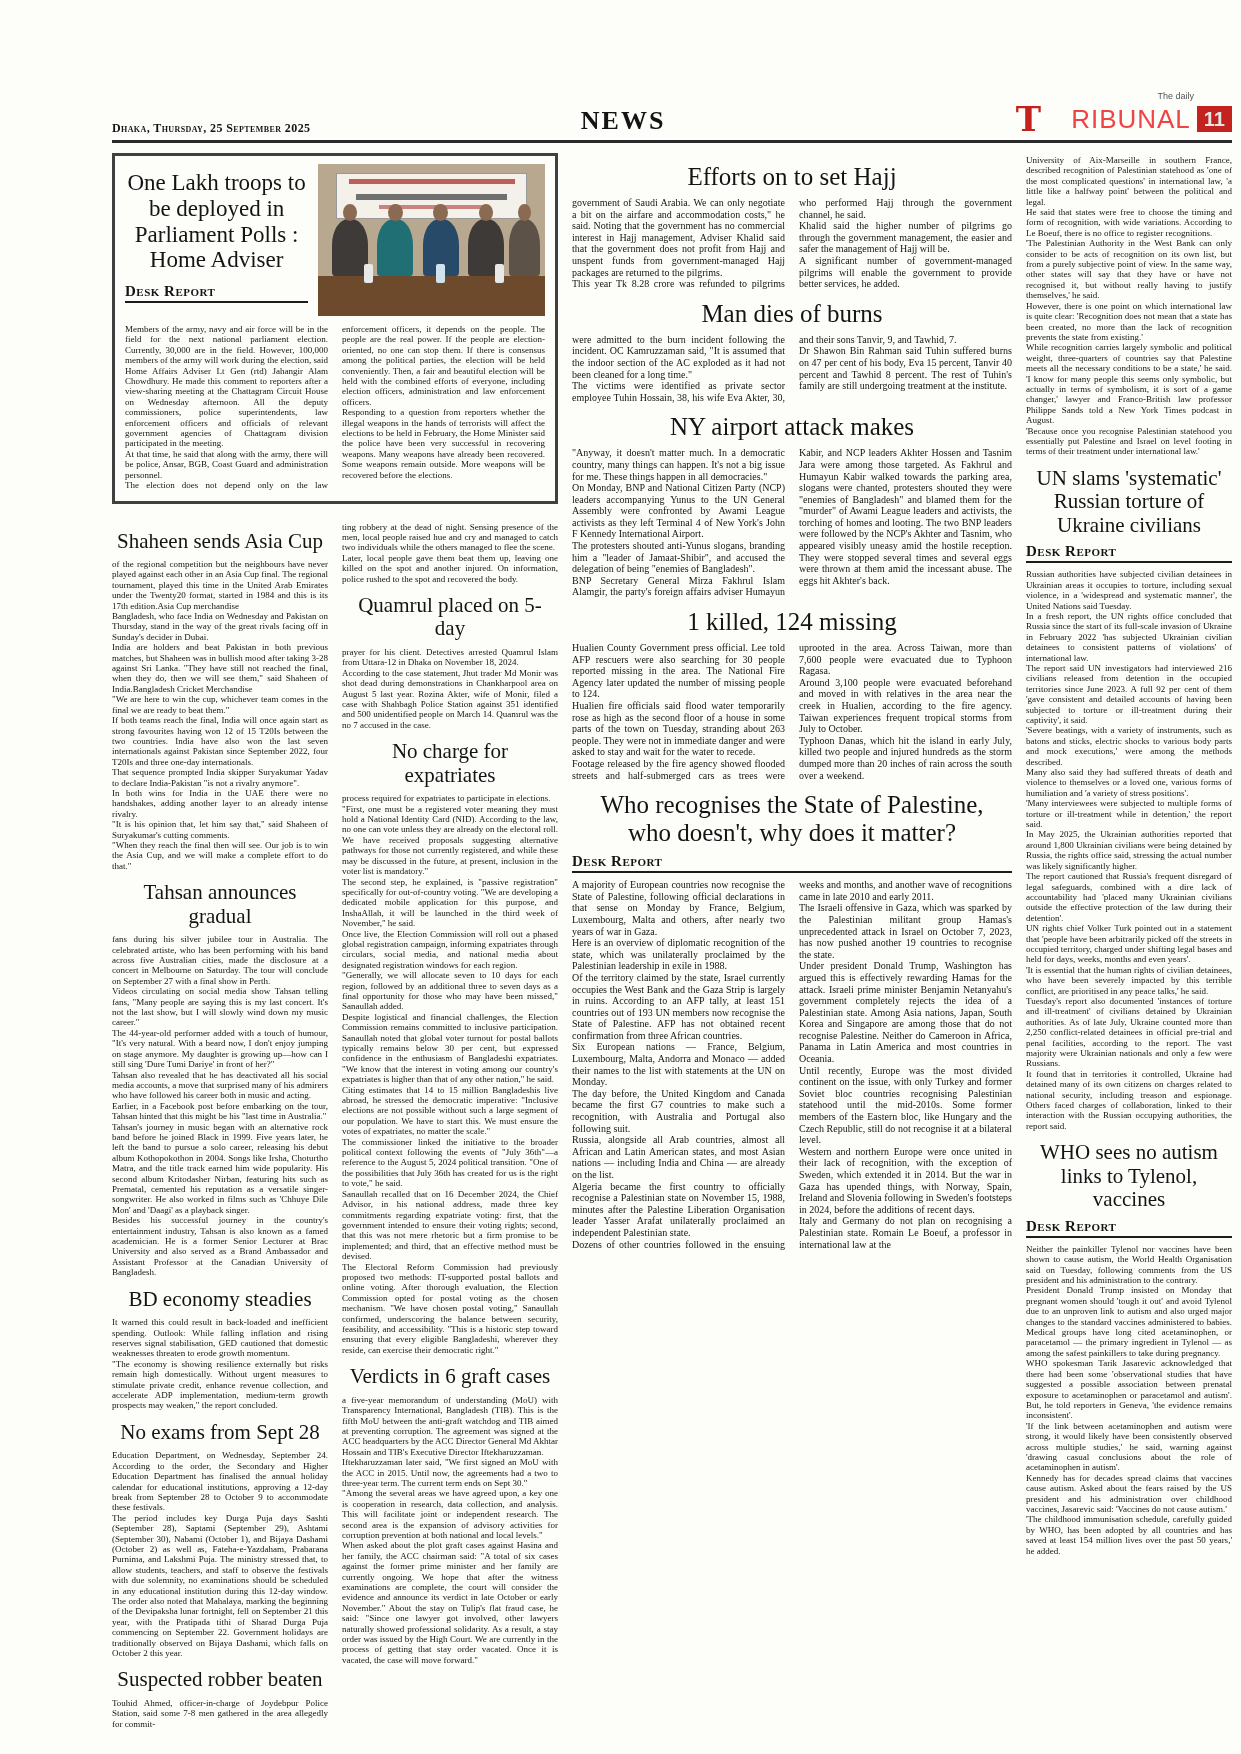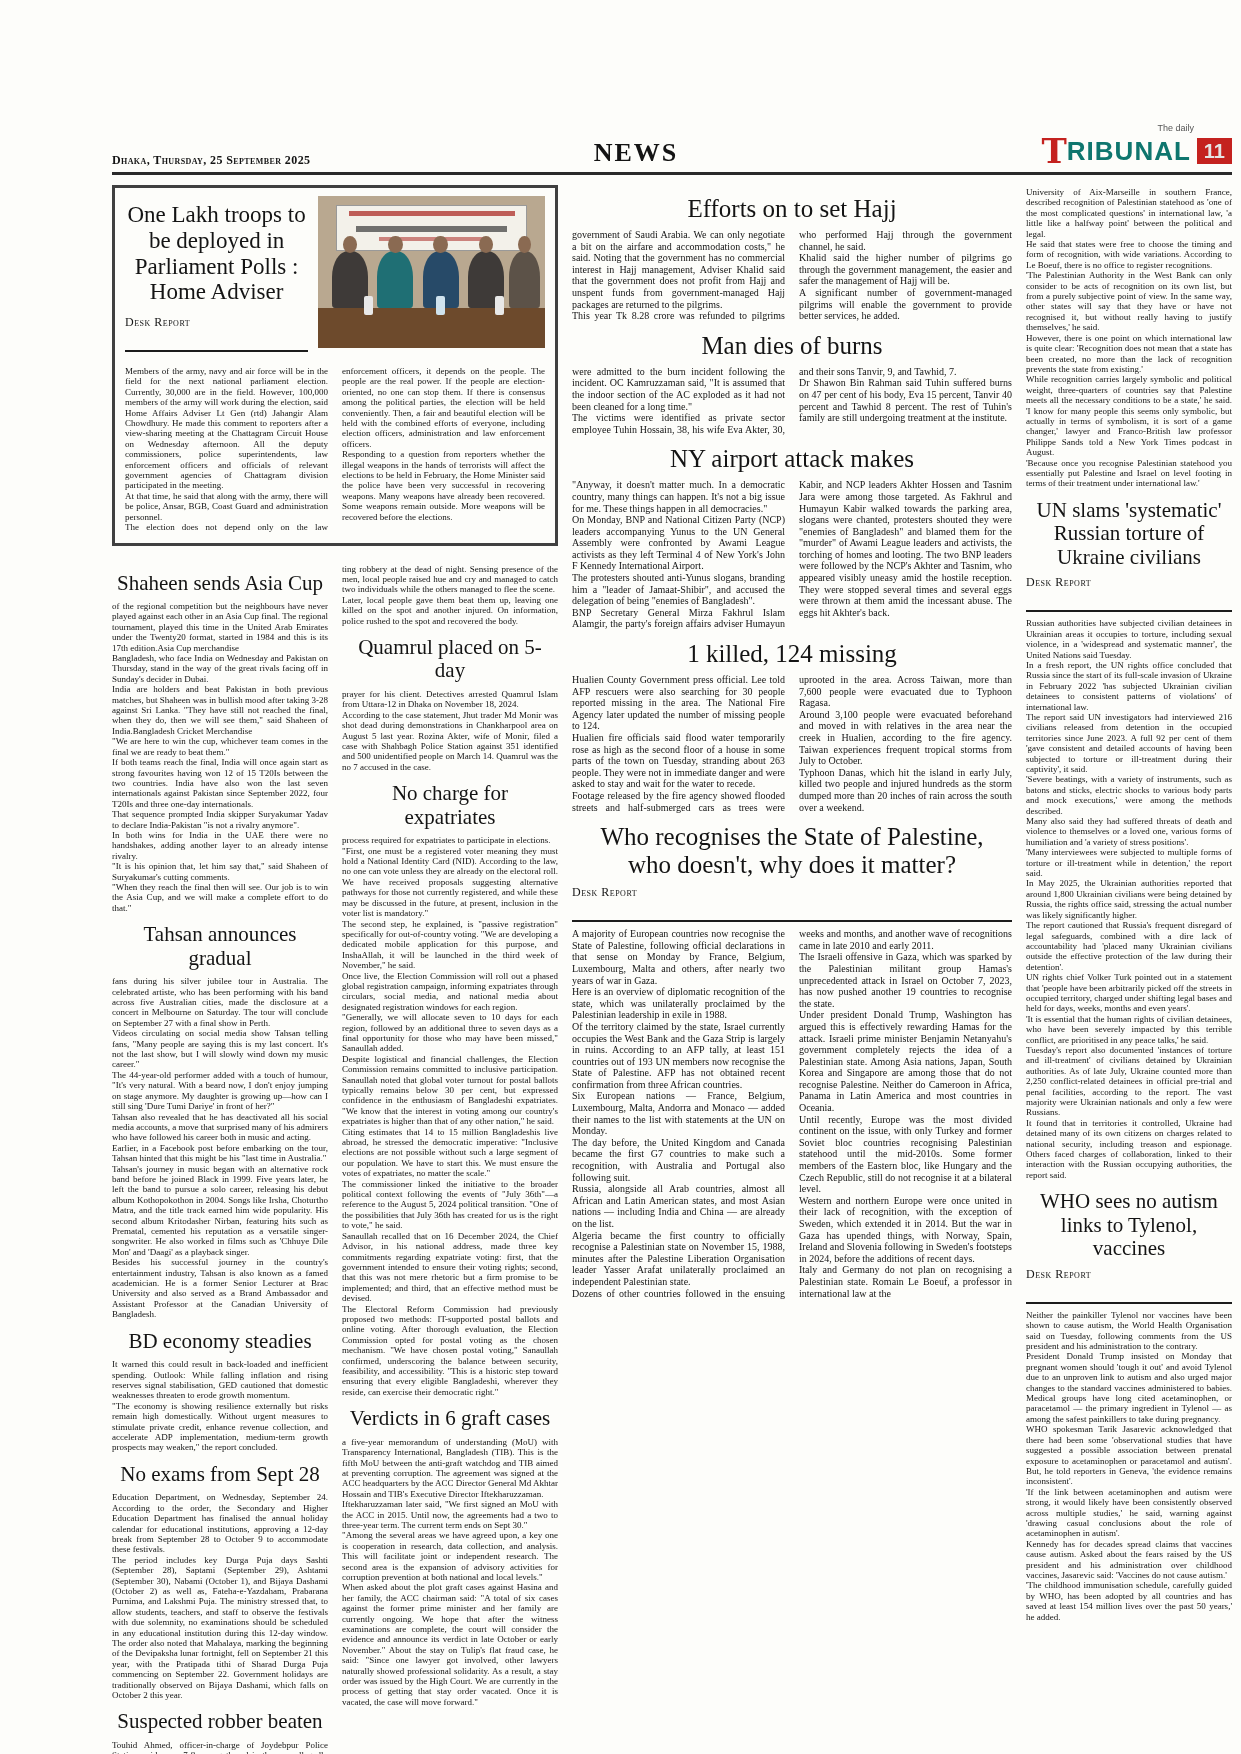--- a/index.html
+++ b/index.html
@@ -11,42 +11,42 @@
   }
   .inner { position:absolute; left:112px; top:92px; width:1120px; }
 
   
   .hdr { display:flex; align-items:flex-end; justify-content:space-between;
          border-bottom:3px solid #2a2a2a; padding-bottom:4px; }
   .hdr-date { font-variant:small-caps; font-weight:bold; font-size:12px; letter-spacing:.4px; }
   .hdr-news { font-size:26px; font-weight:bold; letter-spacing:2px; transform:translateX(-40px); }
   .masthead { text-align:right; line-height:1; }
   .masthead .daily { font-family:"Liberation Sans", sans-serif; font-size:9px; color:#555;
-                     text-align:right; margin-right:38px; margin-bottom:1px;margin-top:32px; }
+                     text-align:right; margin-right:38px; margin-bottom:1px; }
   .masthead .row { display:flex; align-items:center; }
   .masthead .T { color:#c4221f; font-weight:900; font-size:34px; font-family:"DejaVu Serif", serif; }
-  .masthead .rest { font-family:"Liberation Sans", sans-serif; font-weight:bold; font-size:26px;
-                    letter-spacing:1px; color:#0f766e; }
+  .masthead .rest { font-family:"Liberation Sans", sans-serif; font-weight:normal; font-size:26px;
+                    letter-spacing:1px; color:#ef4444;margin-left:30px; }
   .masthead .pgnum { margin-left:6px; background:#c4221f; color:#e5e5e5; font-family:"Liberation Sans",sans-serif;
                      font-weight:bold; font-size:20px; padding:3px 7px; line-height:1; }
 
   
   .cols { display:flex; gap:14px; margin-top:10px; }
   .wrap-left  { width:446px; flex:none; }
   .wrap-mid   { width:440px; flex:none; }
   .wrap-right { width:206px; flex:none; }
 
   .lr { display:flex; gap:14px; margin-top:16px; }
   .c1,.c2 { width:216px; flex:none; }
 
   
   .hl   { font-size:21px; line-height:1.12; text-align:center; margin:10px 4px 6px; font-weight:normal; }
   .hl-lg{ font-size:25px; }
-  .byline { font-variant:small-caps; font-weight:normal; font-size:12px; letter-spacing:.5px;
-            border-bottom:2.5px solid #1c1c1c; padding-bottom:20px; margin:2px 0 6px; }
+  .byline { font-variant:small-caps; font-weight:bold; font-size:15px; letter-spacing:.5px;
+            border-bottom:2.5px solid #1c1c1c; padding-bottom:1px; margin:2px 0 6px; }
   .body { font-size:9px; line-height:10.4px; text-align:justify; white-space:pre-line; }
   .wrap-mid .body { font-size:10px; line-height:11.6px; }
   .b2 { columns:2; column-gap:14px; }
   .art { margin-bottom:8px; }
 
   
   .boxart { border:3px solid #404040; padding:8px 10px 10px; }
   .boxtop { display:flex; gap:10px; }
   .boxtop .lhs { width:46%; }
   .boxtop .lhs .hl { font-size:23px; text-align:center; margin:6px 0 10px; }

